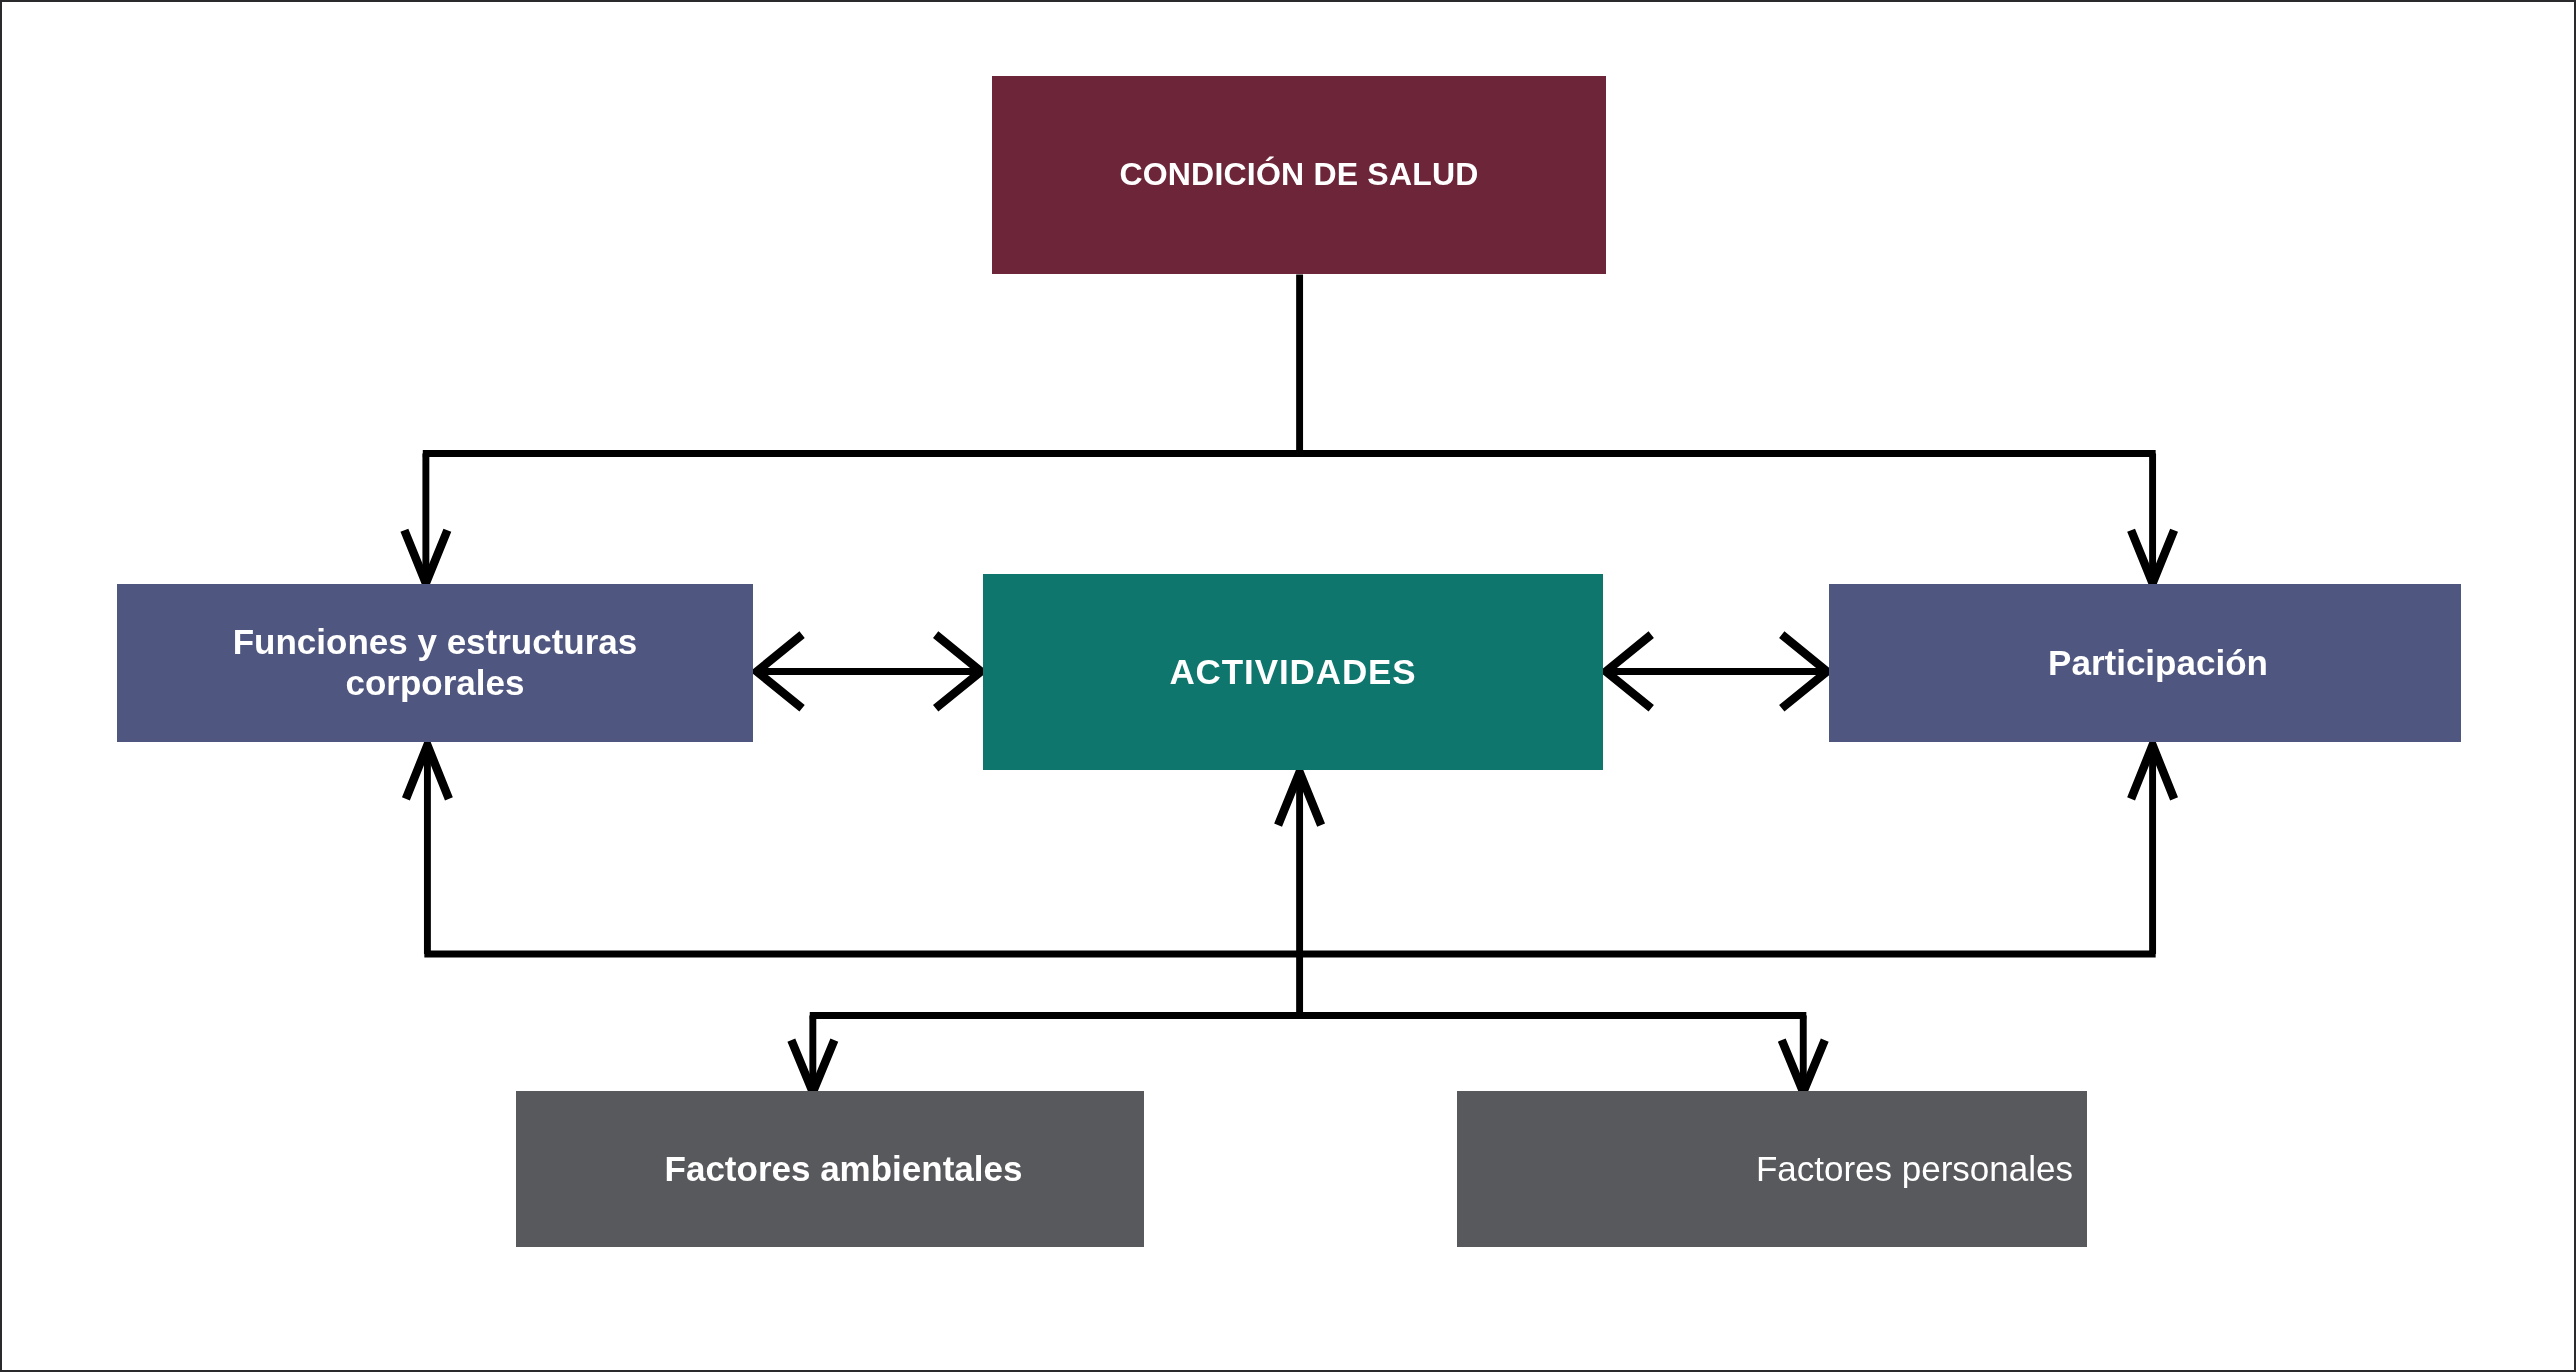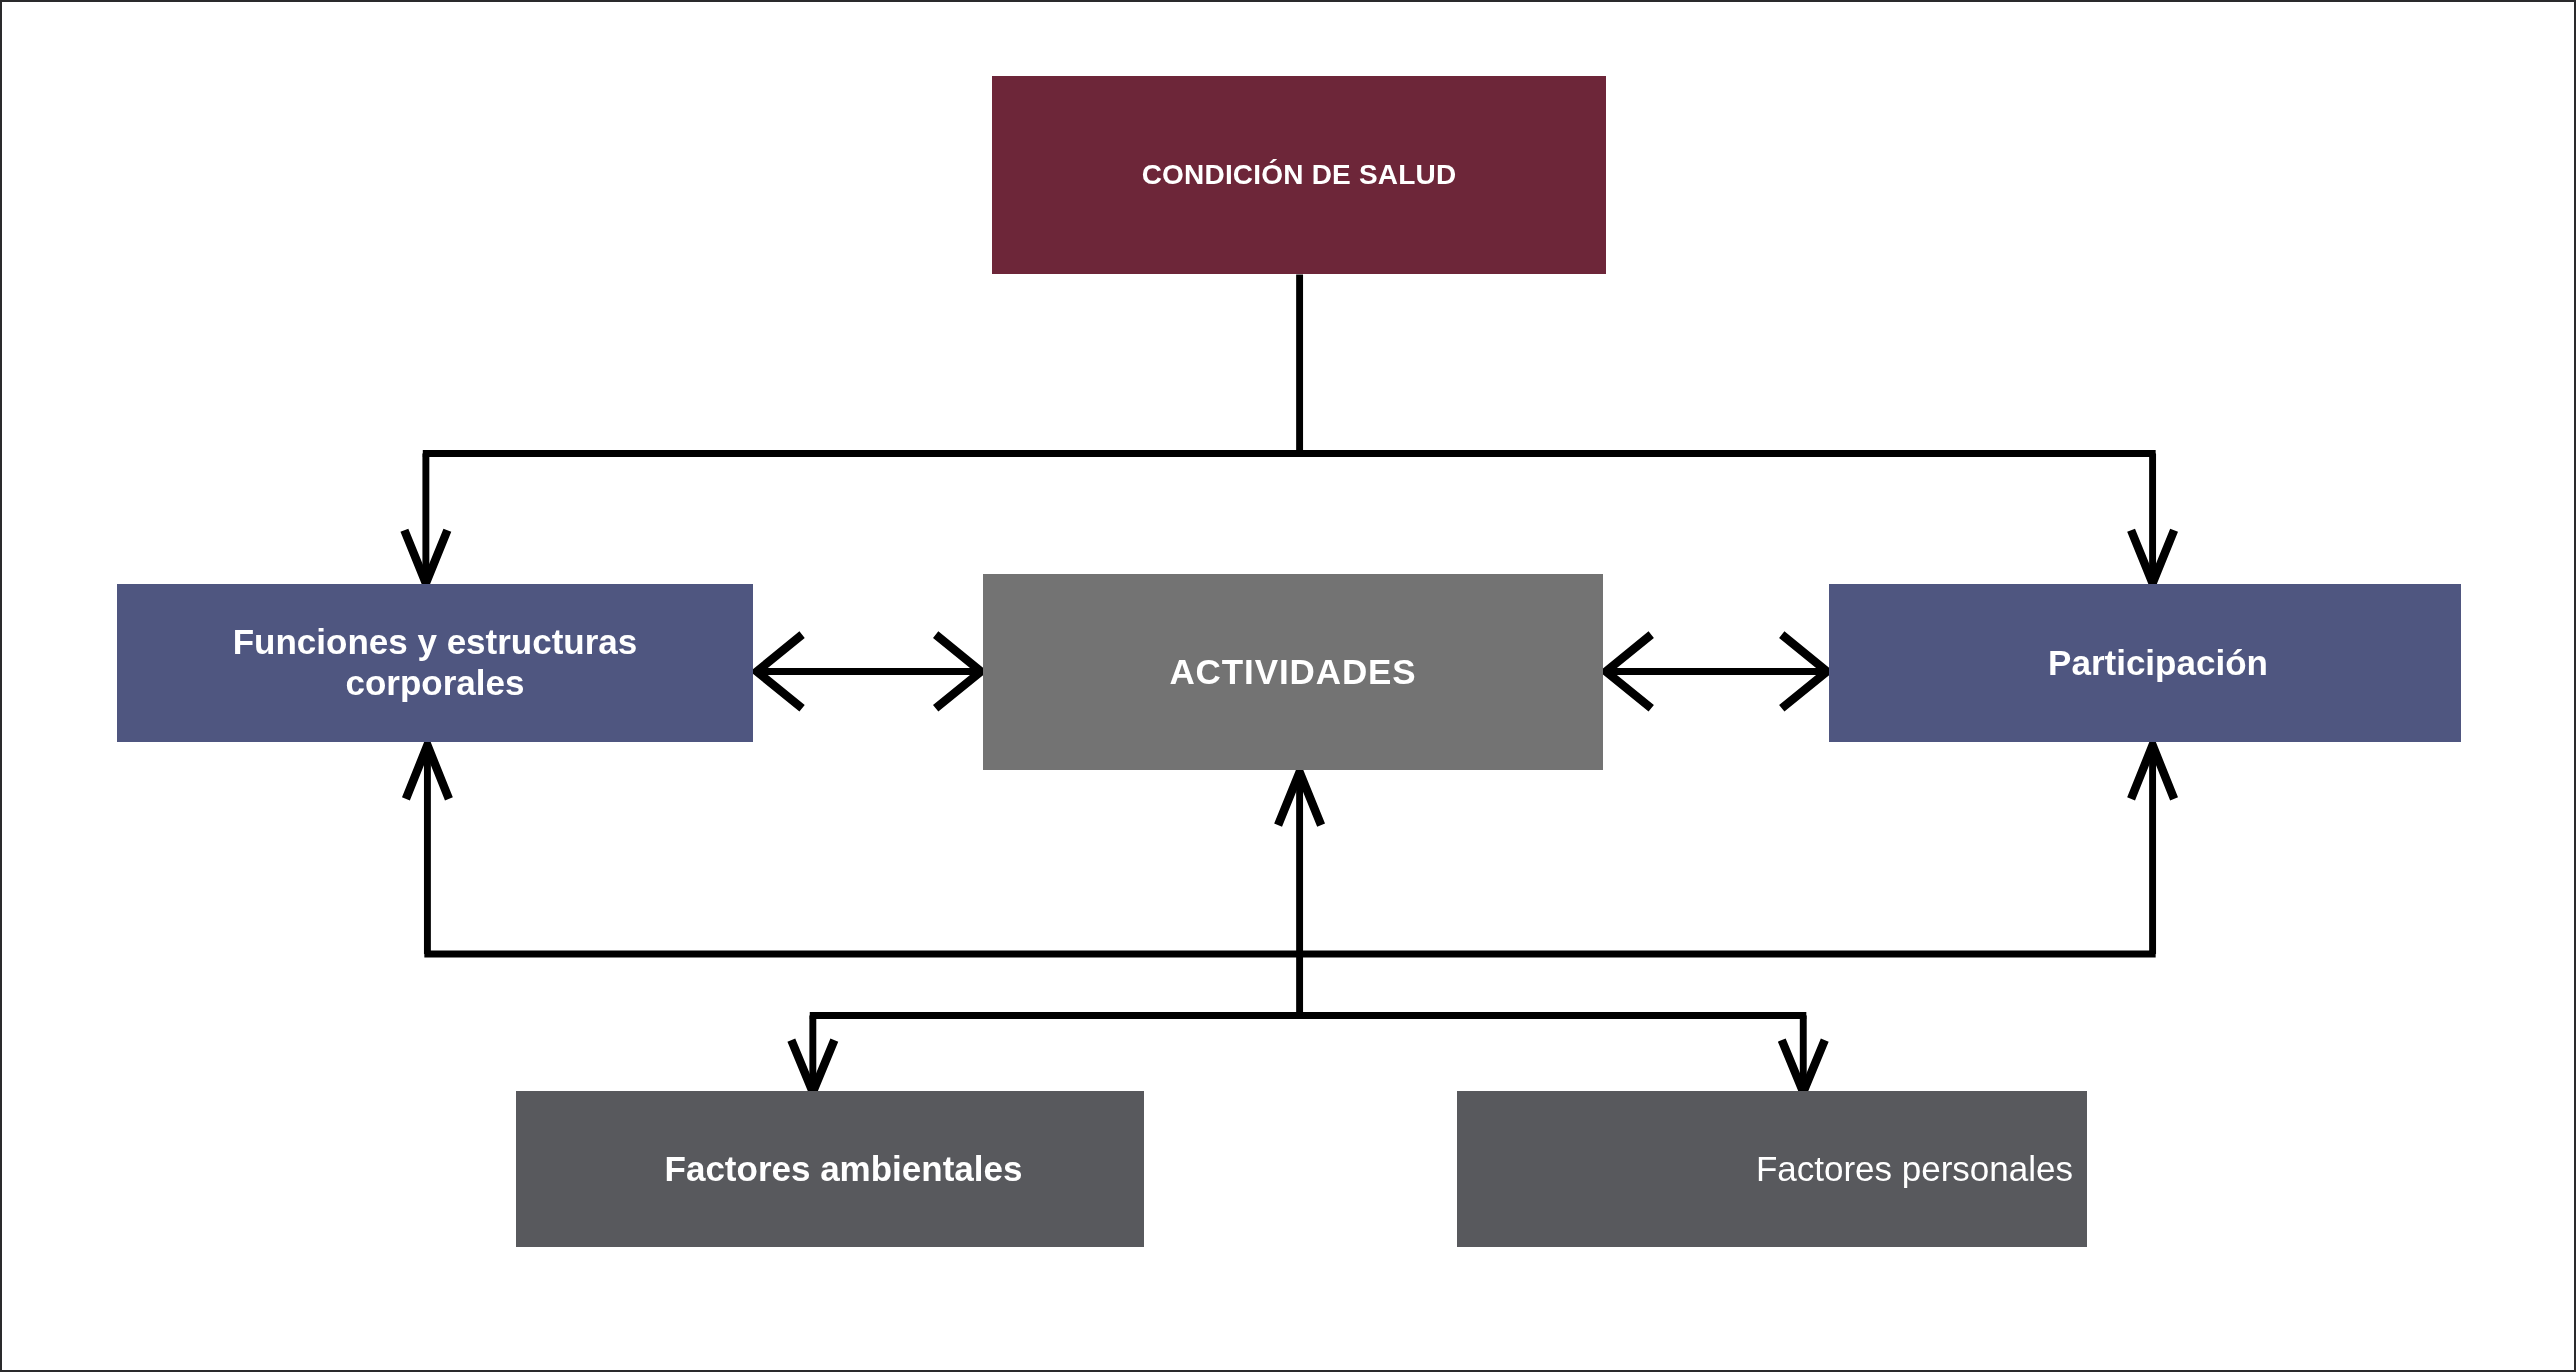--- a/index.html
+++ b/index.html
@@ -51,21 +51,21 @@
     white-space: pre;
   }
 
   
   #node-health-condition {
     left: 990px;
     top: 74px;
     width: 614px;
     height: 198px;
     background: #6d2639;
-    font-size: 28px;
+    font-size: 32px;
     font-weight: bold;
     letter-spacing: 0.2px;
   }
 
   #node-body-functions {
     left: 115px;
     top: 582px;
     width: 636px;
     height: 158px;
     background: #4f5680;
@@ -209,21 +209,21 @@
     </div>
   </div>
 
   <div class="node" id="node-body-functions" style="background: rgb(79, 86, 128); color: rgb(255, 255, 255);">
     <div>
       <span class="label-line">Funciones y estructuras</span>
       <span class="label-line">corporales</span>
     </div>
   </div>
 
-  <div class="node" id="node-activities" style="background: #737373; color: rgb(255, 255, 255); align-items: center;">
+  <div class="node" id="node-activities" style="background: #0f766e; color: rgb(255, 255, 255); align-items: center;">
     <div>
       <span class="label-line">ACTIVIDADES</span>
     </div>
   </div>
 
   <div class="node" id="node-participation" style="background: rgb(79, 86, 128); color: rgb(255, 255, 255);">
     <div>
       <span class="label-line">Participación</span>
     </div>
   </div>

